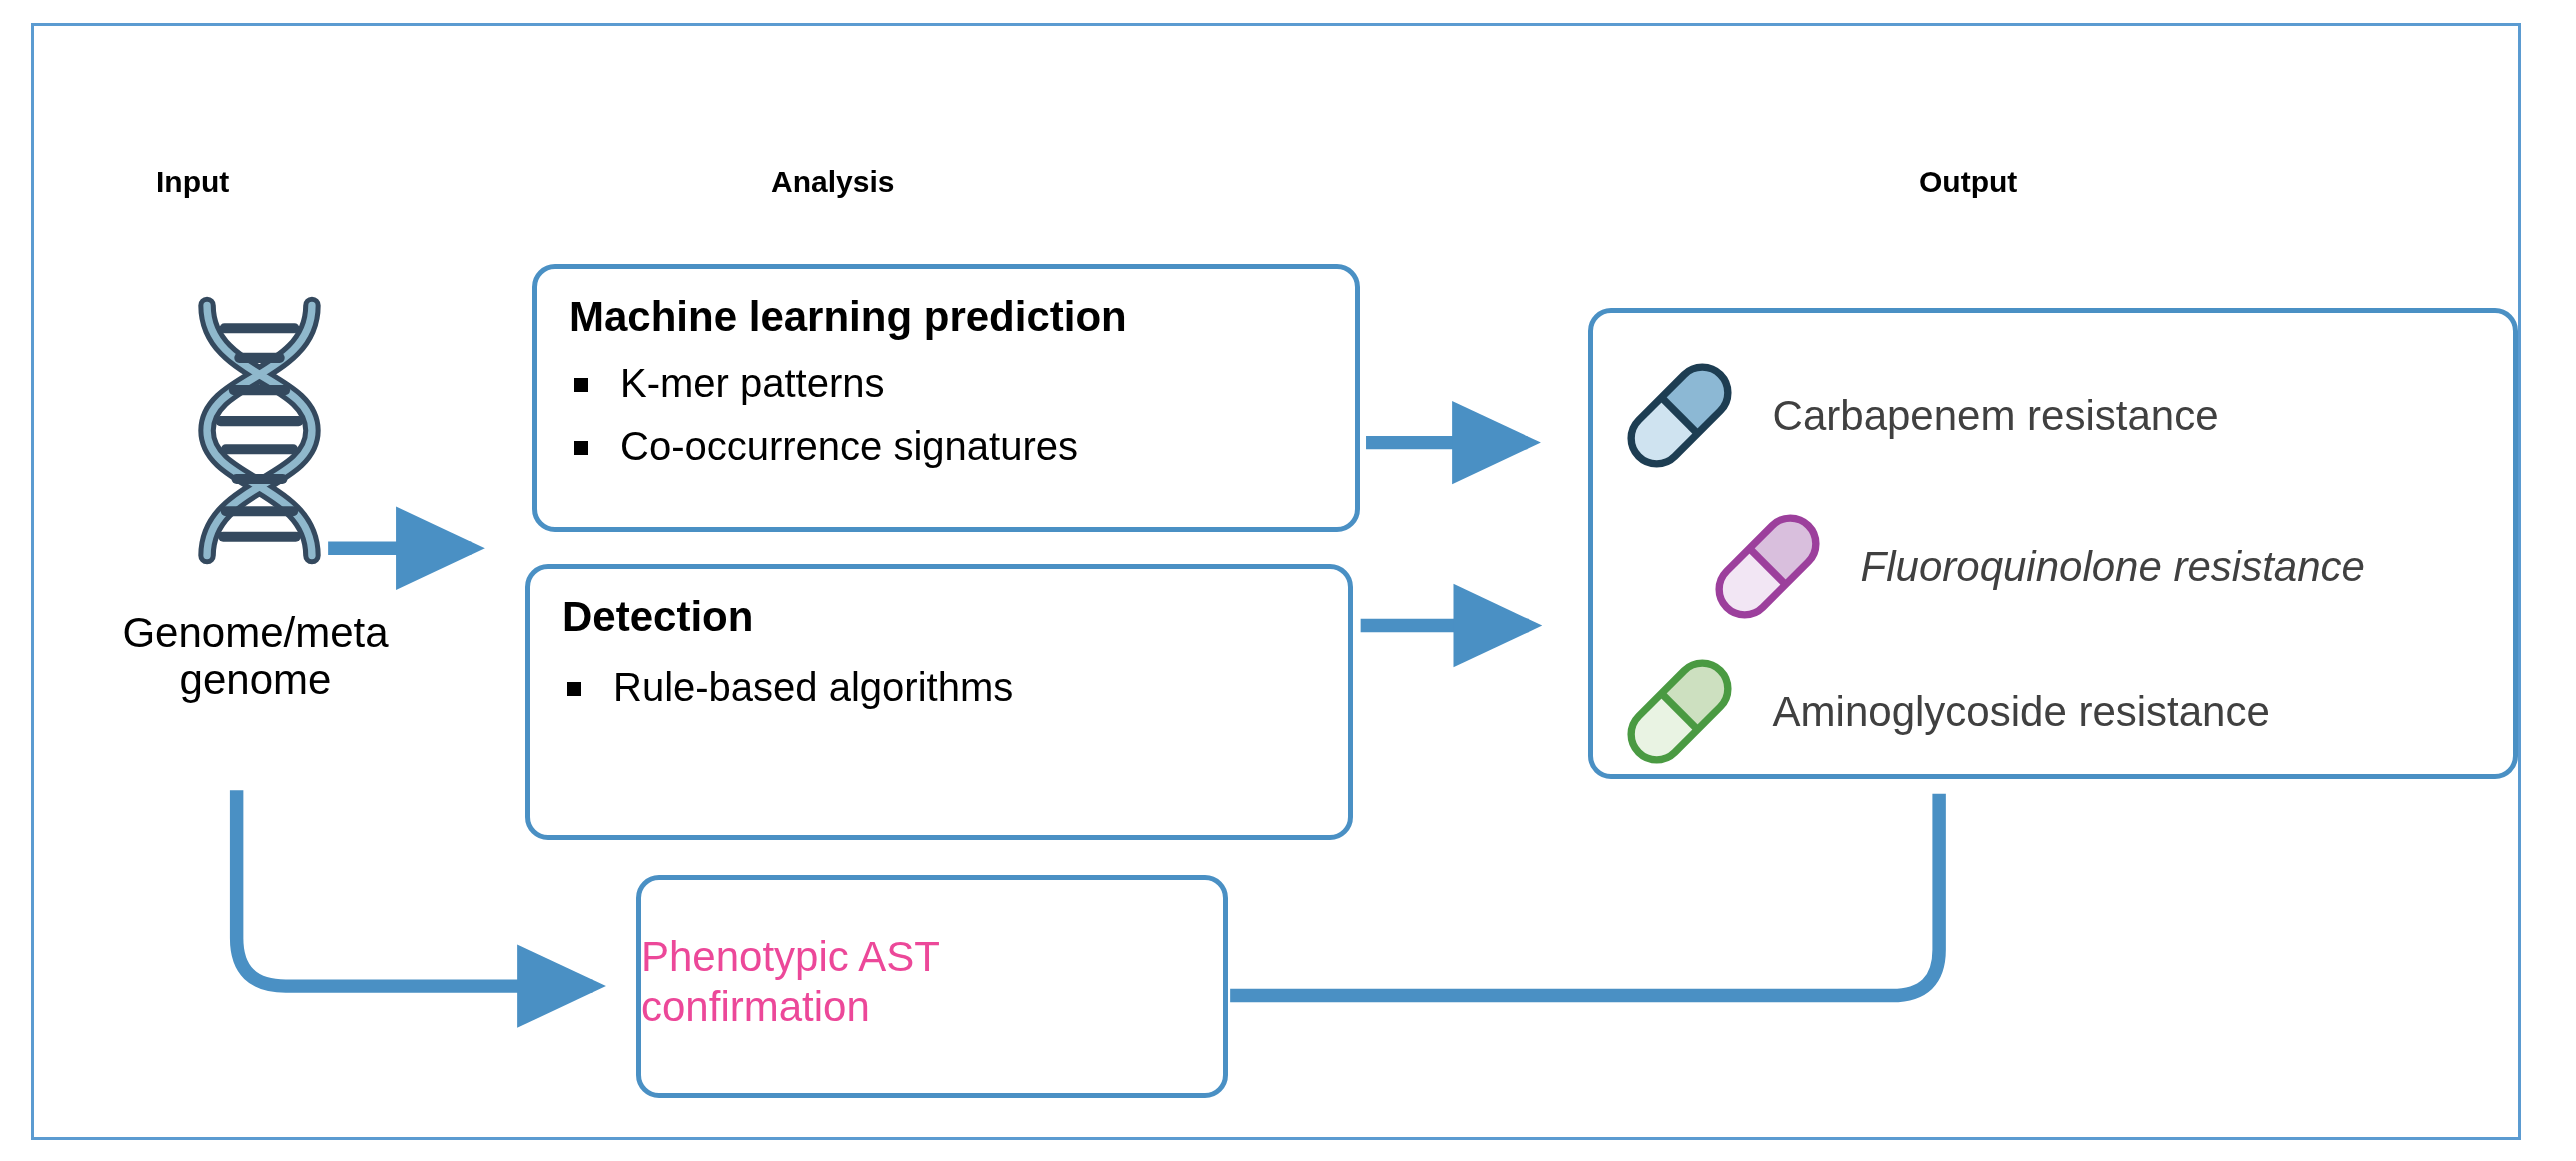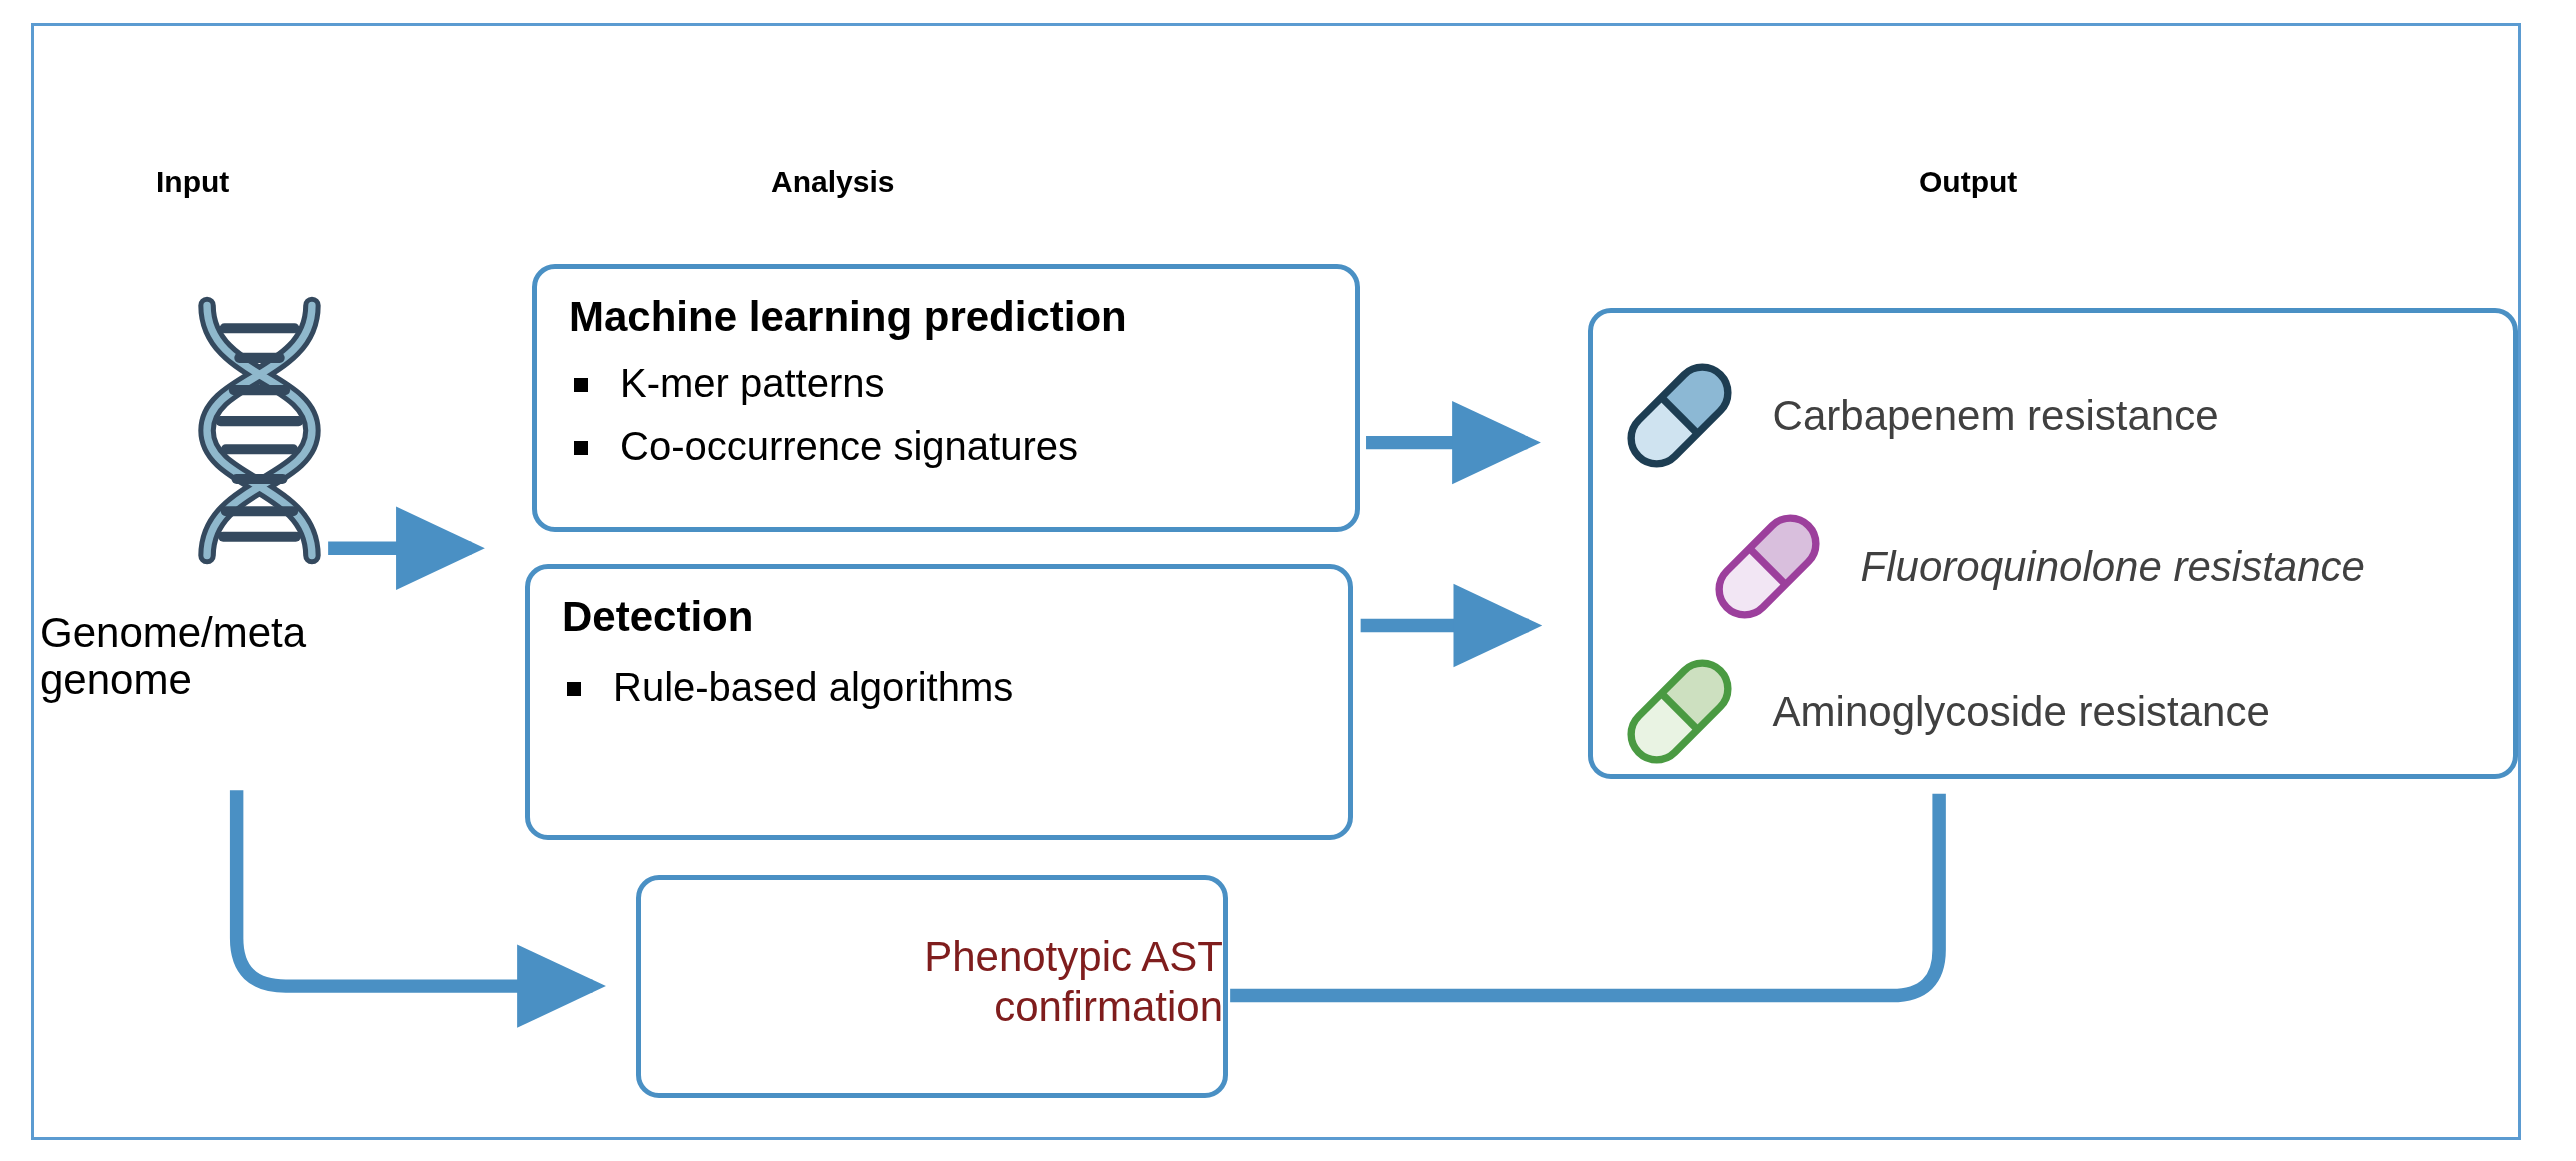--- a/index.html
+++ b/index.html
@@ -43,20 +43,21 @@
   #head-analysis{left:771px; top:165px;}
   #head-output{left:1919px; top:165px;}
 
   
   .dna-wrap{position:absolute; left:172px; top:296px; width:175px; height:269px;}
 
   
   .genome-label{
     position:absolute;
     left:40px; top:609px; width:431px;
+    text-align:center;
     font-size:42px; line-height:1.12; color:#000000;
   }
 
   
   .rbox{
     position:absolute;
     border:5.4px solid #4a90c4;
     border-radius:23px;
     background:#ffffff;
     box-sizing:border-box;
@@ -80,21 +81,21 @@
     margin:0 0 23px 0; position:relative; padding-left:51px;
     white-space:nowrap;
   }
   .bullet-list li .sq{
     position:absolute; left:5.4px; top:15px;
     width:13.5px; height:13.5px; background:#000;
   }
 
   .ast-text{
     position:absolute; left:0; top:52px; width:100%;
-    text-align:right; font-size:42px; color:#7f1d1d; line-height:1.18;
+    text-align:left; font-size:42px; color:#ec4899; line-height:1.18;
   }
 
   
   .out-row{
     position:absolute;
     display:flex; align-items:center;
   }
   #out-row-0{left:1612px; top:355px;  height:121px;}
   #out-row-1{left:1700px; top:506px;  height:121px;font-style:italic;}
   #out-row-2{left:1612px; top:651px;  height:121px;}

